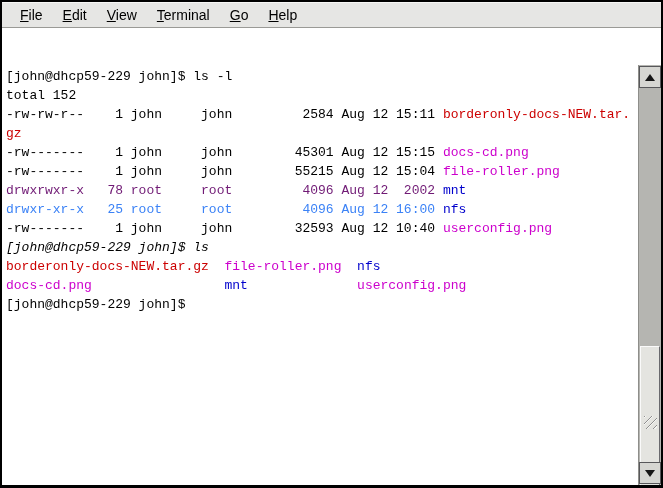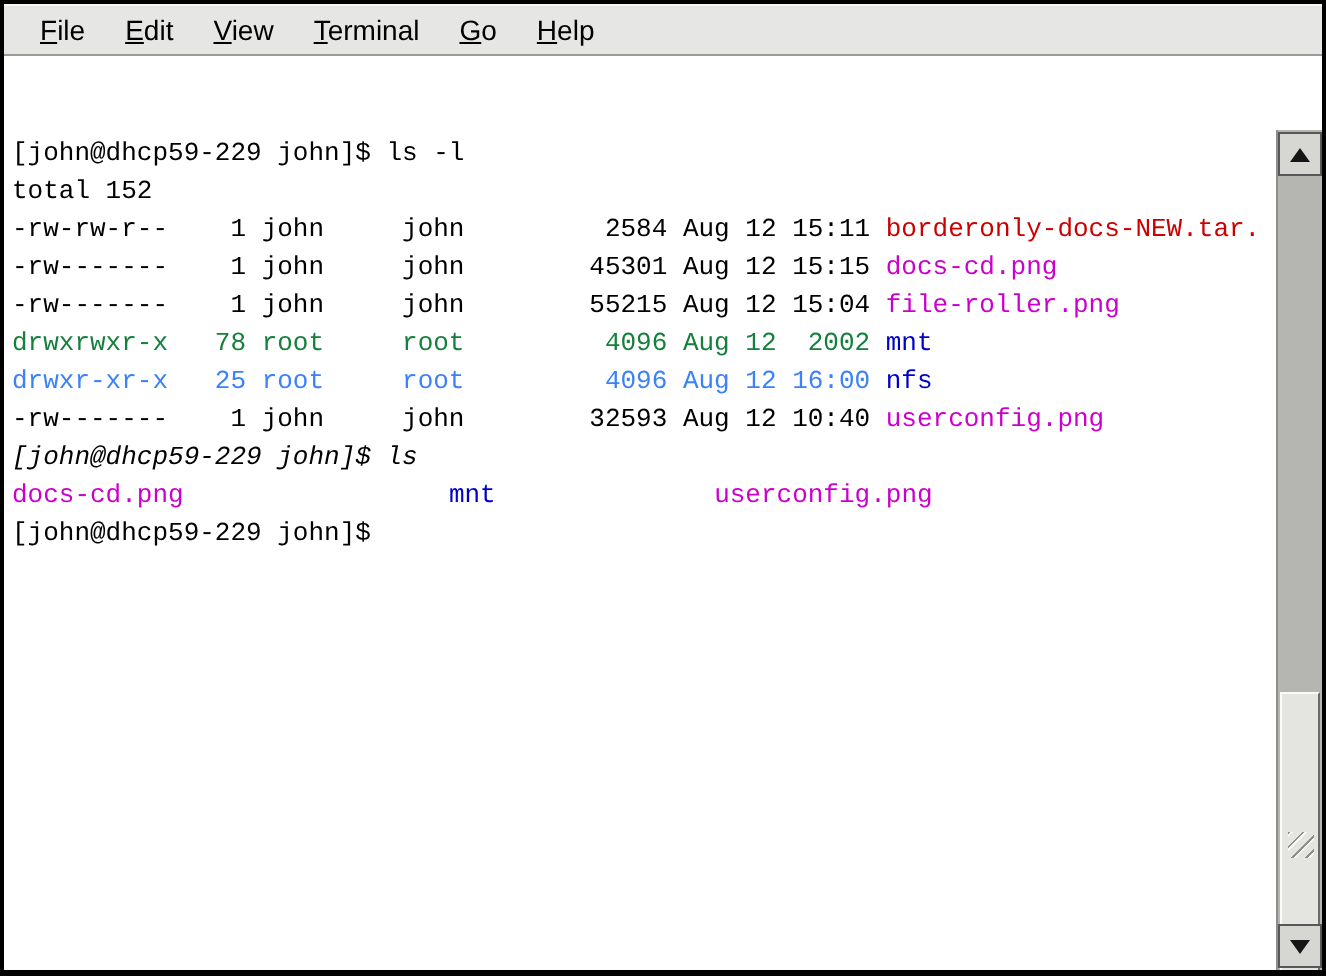--- a/index.html
+++ b/index.html
@@ -106,26 +106,28 @@
         <div class="menu-item"><span class="accel">T</span>erminal</div>
         <div class="menu-item"><span class="accel">G</span>o</div>
         <div class="menu-item"><span class="accel">H</span>elp</div>
       </div>
 
     <div id="bodyrow">
       <div id="screen">
           <div class="term-line"><span style="color: rgb(0, 0, 0);">[john@dhcp59-229 john]$ ls -l</span></div>
           <div class="term-line"><span style="color: rgb(0, 0, 0);">total 152</span></div>
           <div class="term-line"><span style="color: rgb(0, 0, 0);">-rw-rw-r--    1 john     john         2584 Aug 12 15:11 </span><span style="color: rgb(204, 0, 0);">borderonly-docs-NEW.tar.</span></div>
+          <div class="term-line"><span style="color: rgb(204, 0, 0);">gz</span></div>
           <div class="term-line"><span style="color: rgb(0, 0, 0);">-rw-------    1 john     john        45301 Aug 12 15:15 </span><span style="color: rgb(204, 0, 204);">docs-cd.png</span></div>
           <div class="term-line"><span style="color: rgb(0, 0, 0);">-rw-------    1 john     john        55215 Aug 12 15:04 </span><span style="color: rgb(204, 0, 204);">file-roller.png</span></div>
-          <div class="term-line"><span style="color: #15803d; text-align: right;">drwxrwxr-x   78 root     root         4096 Aug 12  2002 </span><span style="color: rgb(0, 0, 204);">mnt</span></div>
+          <div class="term-line"><span style="color: #701a75; text-align: right;">drwxrwxr-x   78 root     root         4096 Aug 12  2002 </span><span style="color: rgb(0, 0, 204);">mnt</span></div>
           <div class="term-line"><span style="color: #3b82f6;">drwxr-xr-x   25 root     root         4096 Aug 12 16:00 </span><span style="color: rgb(0, 0, 204);">nfs</span></div>
           <div class="term-line"><span style="color: rgb(0, 0, 0);">-rw-------    1 john     john        32593 Aug 12 10:40 </span><span style="color: rgb(204, 0, 204);">userconfig.png</span></div>
           <div class="term-line"><span style="color: rgb(0, 0, 0); font-style: italic;">[john@dhcp59-229 john]$ ls</span></div>
+          <div class="term-line"><span style="color: rgb(204, 0, 0);">borderonly-docs-NEW.tar.gz</span><span style="color: rgb(0, 0, 0);">  </span><span style="color: rgb(204, 0, 204);">file-roller.png</span><span style="color: rgb(0, 0, 0);">  </span><span style="color: rgb(0, 0, 204);">nfs</span></div>
           <div class="term-line"><span style="color: rgb(204, 0, 204);">docs-cd.png</span><span style="color: rgb(0, 0, 0);">                 </span><span style="color: rgb(0, 0, 204);">mnt</span><span style="color: rgb(0, 0, 0);">              </span><span style="color: rgb(204, 0, 204);">userconfig.png</span></div>
           <div class="term-line"><span style="color: rgb(0, 0, 0);">[john@dhcp59-229 john]$ </span></div>
         </div>
 
       <div id="scrollbar">
         <div class="sb-btn" id="sb-up">
           <div class="arrow-up"></div>
         </div>
         <div id="sb-thumb">
           <div class="grip"></div>

